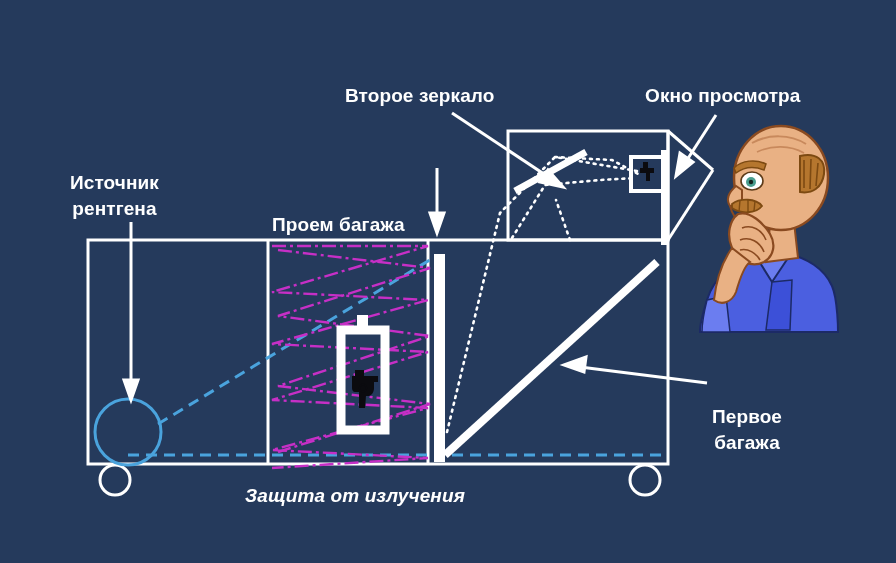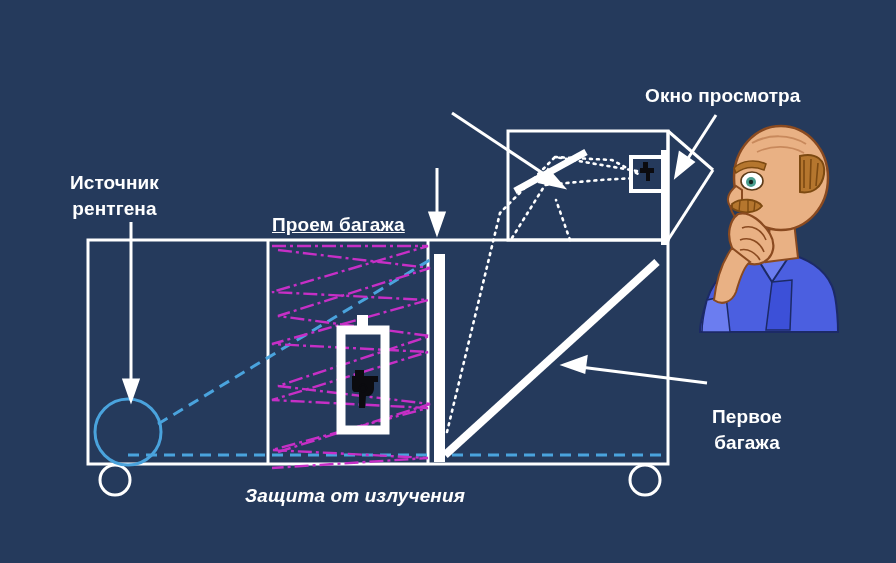--- a/index.html
+++ b/index.html
@@ -28,21 +28,21 @@
     font-weight: bold;
     font-size: 19px;
     line-height: 26px;
     letter-spacing: 0.1px;
     white-space: nowrap;
     text-align: center;
   }
   #lbl-source   { left: 70px;  top: 170px; }
   #lbl-screen   { left: 275px; top: 128px; }
   #lbl-mirror2  { left: 345px; top: 83px;  }
-  #lbl-opening  { left: 272px; top: 212px; text-decoration: underline; }
+  #lbl-opening  { left: 272px; top: 212px; }
   #lbl-window   { left: 645px; top: 83px;  }
   #lbl-mirror1  { left: 712px; top: 368px; margin-top: 36px; }
   #lbl-shield   { left: 245px; top: 483px; font-style: italic; }
 </style>
 </head>
 <body>
 
 <div id="stage">
 
   <svg class="layer" viewBox="0 0 896 563">
@@ -184,20 +184,21 @@
                C740,278 744,266 750,262 Z" fill="#e9b184" stroke="#8a4a20" stroke-width="2"></path>
     </g>
   </svg>
 
   <div class="lbl" id="lbl-source">
     <div>Источник</div>
     <div>рентгена</div>
   </div>
 
 
+  <div class="lbl" id="lbl-mirror2">Второе зеркало</div>
 
   <div class="lbl" id="lbl-opening">Проем багажа</div>
 
   <div class="lbl" id="lbl-window">Окно просмотра</div>
 
   <div class="lbl" id="lbl-mirror1">
     <div>Первое</div>
     <div>багажа</div>
   </div>
 

